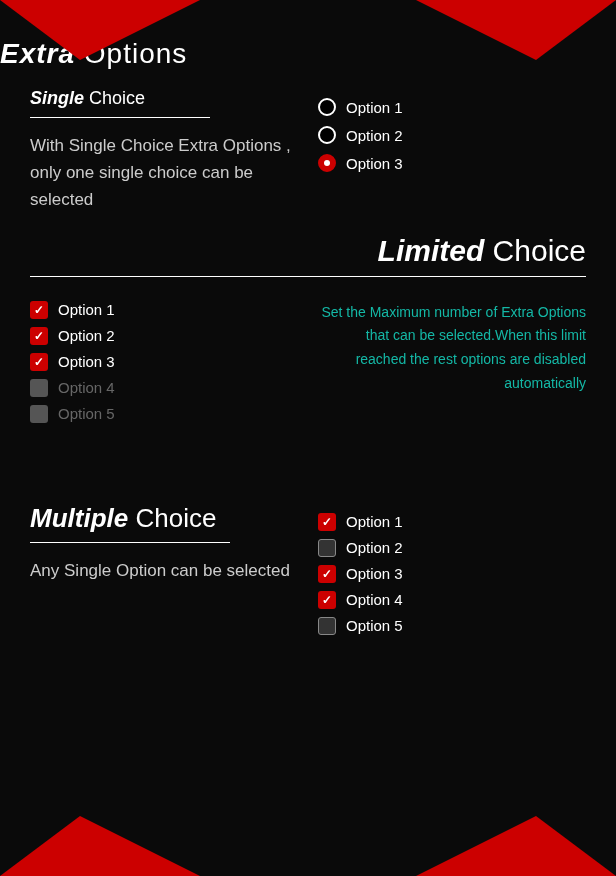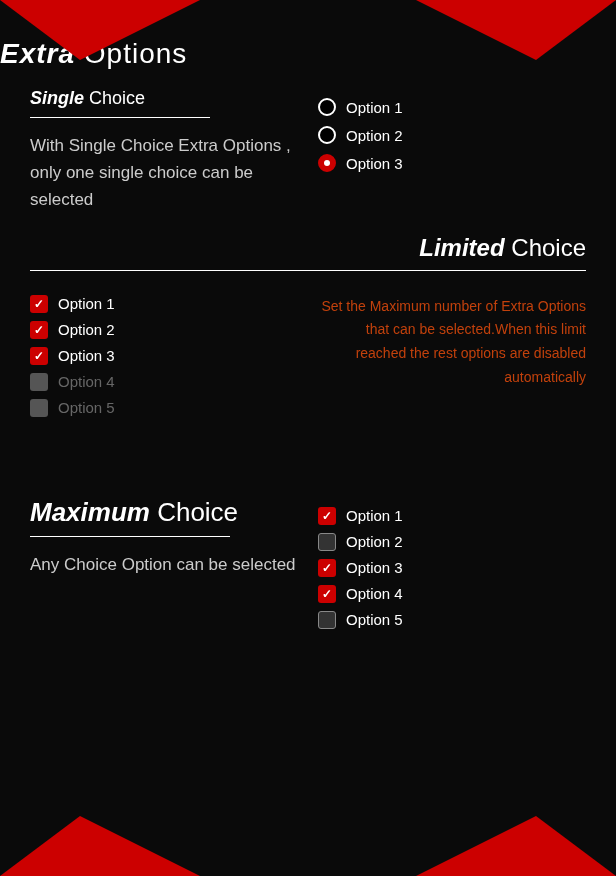--- a/index.html
+++ b/index.html
@@ -118,21 +118,21 @@
       flex: 1;
       display: flex;
       flex-direction: column;
       gap: 8px;
       padding-top: 10px;
     }
 
     .limited-choice-right {
       flex: 1;
       font-size: 14px;
-      color: #c2410c;
+      color: #14b8a6;
       line-height: 1.7;
       text-align: right;
       padding-top: 10px;
     }
 
     
     .checkbox-item {
       display: flex;
       align-items: center;
       gap: 10px;
@@ -239,21 +239,21 @@
     </div>
 
     <div class="radio-item">
       <div class="radio-circle selected"></div>
       <span>Option 3</span>
     </div>
   </div>
 </div>
 
 <div class="limited-choice-section">
-  <div style="font-size:24px;font-weight:normal;text-align:right;margin-bottom:4px;">
+  <div style="font-size:30px;font-weight:normal;text-align:right;margin-bottom:4px;">
     <span style="font-weight:900;font-style:italic;">Limited</span><span> Choice</span>
   </div>
   <hr class="divider" style="border-top:1px solid white;margin-bottom:14px;">
   <div class="limited-choice-body">
     <div class="limited-choice-left">
 
       <div class="checkbox-item enabled">
         <div class="checkbox-box checked"></div>
         <span>Option 1</span>
       </div>
@@ -280,24 +280,24 @@
     </div>
     <div class="limited-choice-right">Set the Maximum number of Extra Options that can be selected.When this limit reached the rest options are disabled automatically</div>
   </div>
 </div>
 
 <div class="spacer"></div>
 
 <div class="multiple-choice-section">
   <div class="multiple-choice-left">
     <div style="font-size:26px;font-weight:normal;margin-bottom:8px;">
-      <span style="font-weight:900;font-style:italic;">Maximum</span><span> Choice</span>
+      <span style="font-weight:900;font-style:italic;">Multiple</span><span> Choice</span>
     </div>
     <hr class="divider" style="width:200px;margin-left:0;border-top:1px solid white;">
-    <p class="section-description">Any Choice Option can be selected</p>
+    <p class="section-description">Any Single Option can be selected</p>
   </div>
   <div class="multiple-choice-right">
 
     <div class="checkbox-item enabled">
       <div class="checkbox-box checked"></div>
       <span>Option 1</span>
     </div>
 
     <div class="checkbox-item enabled">
       <div class="checkbox-box" style="background:#333;border:1px solid #888;"></div>

